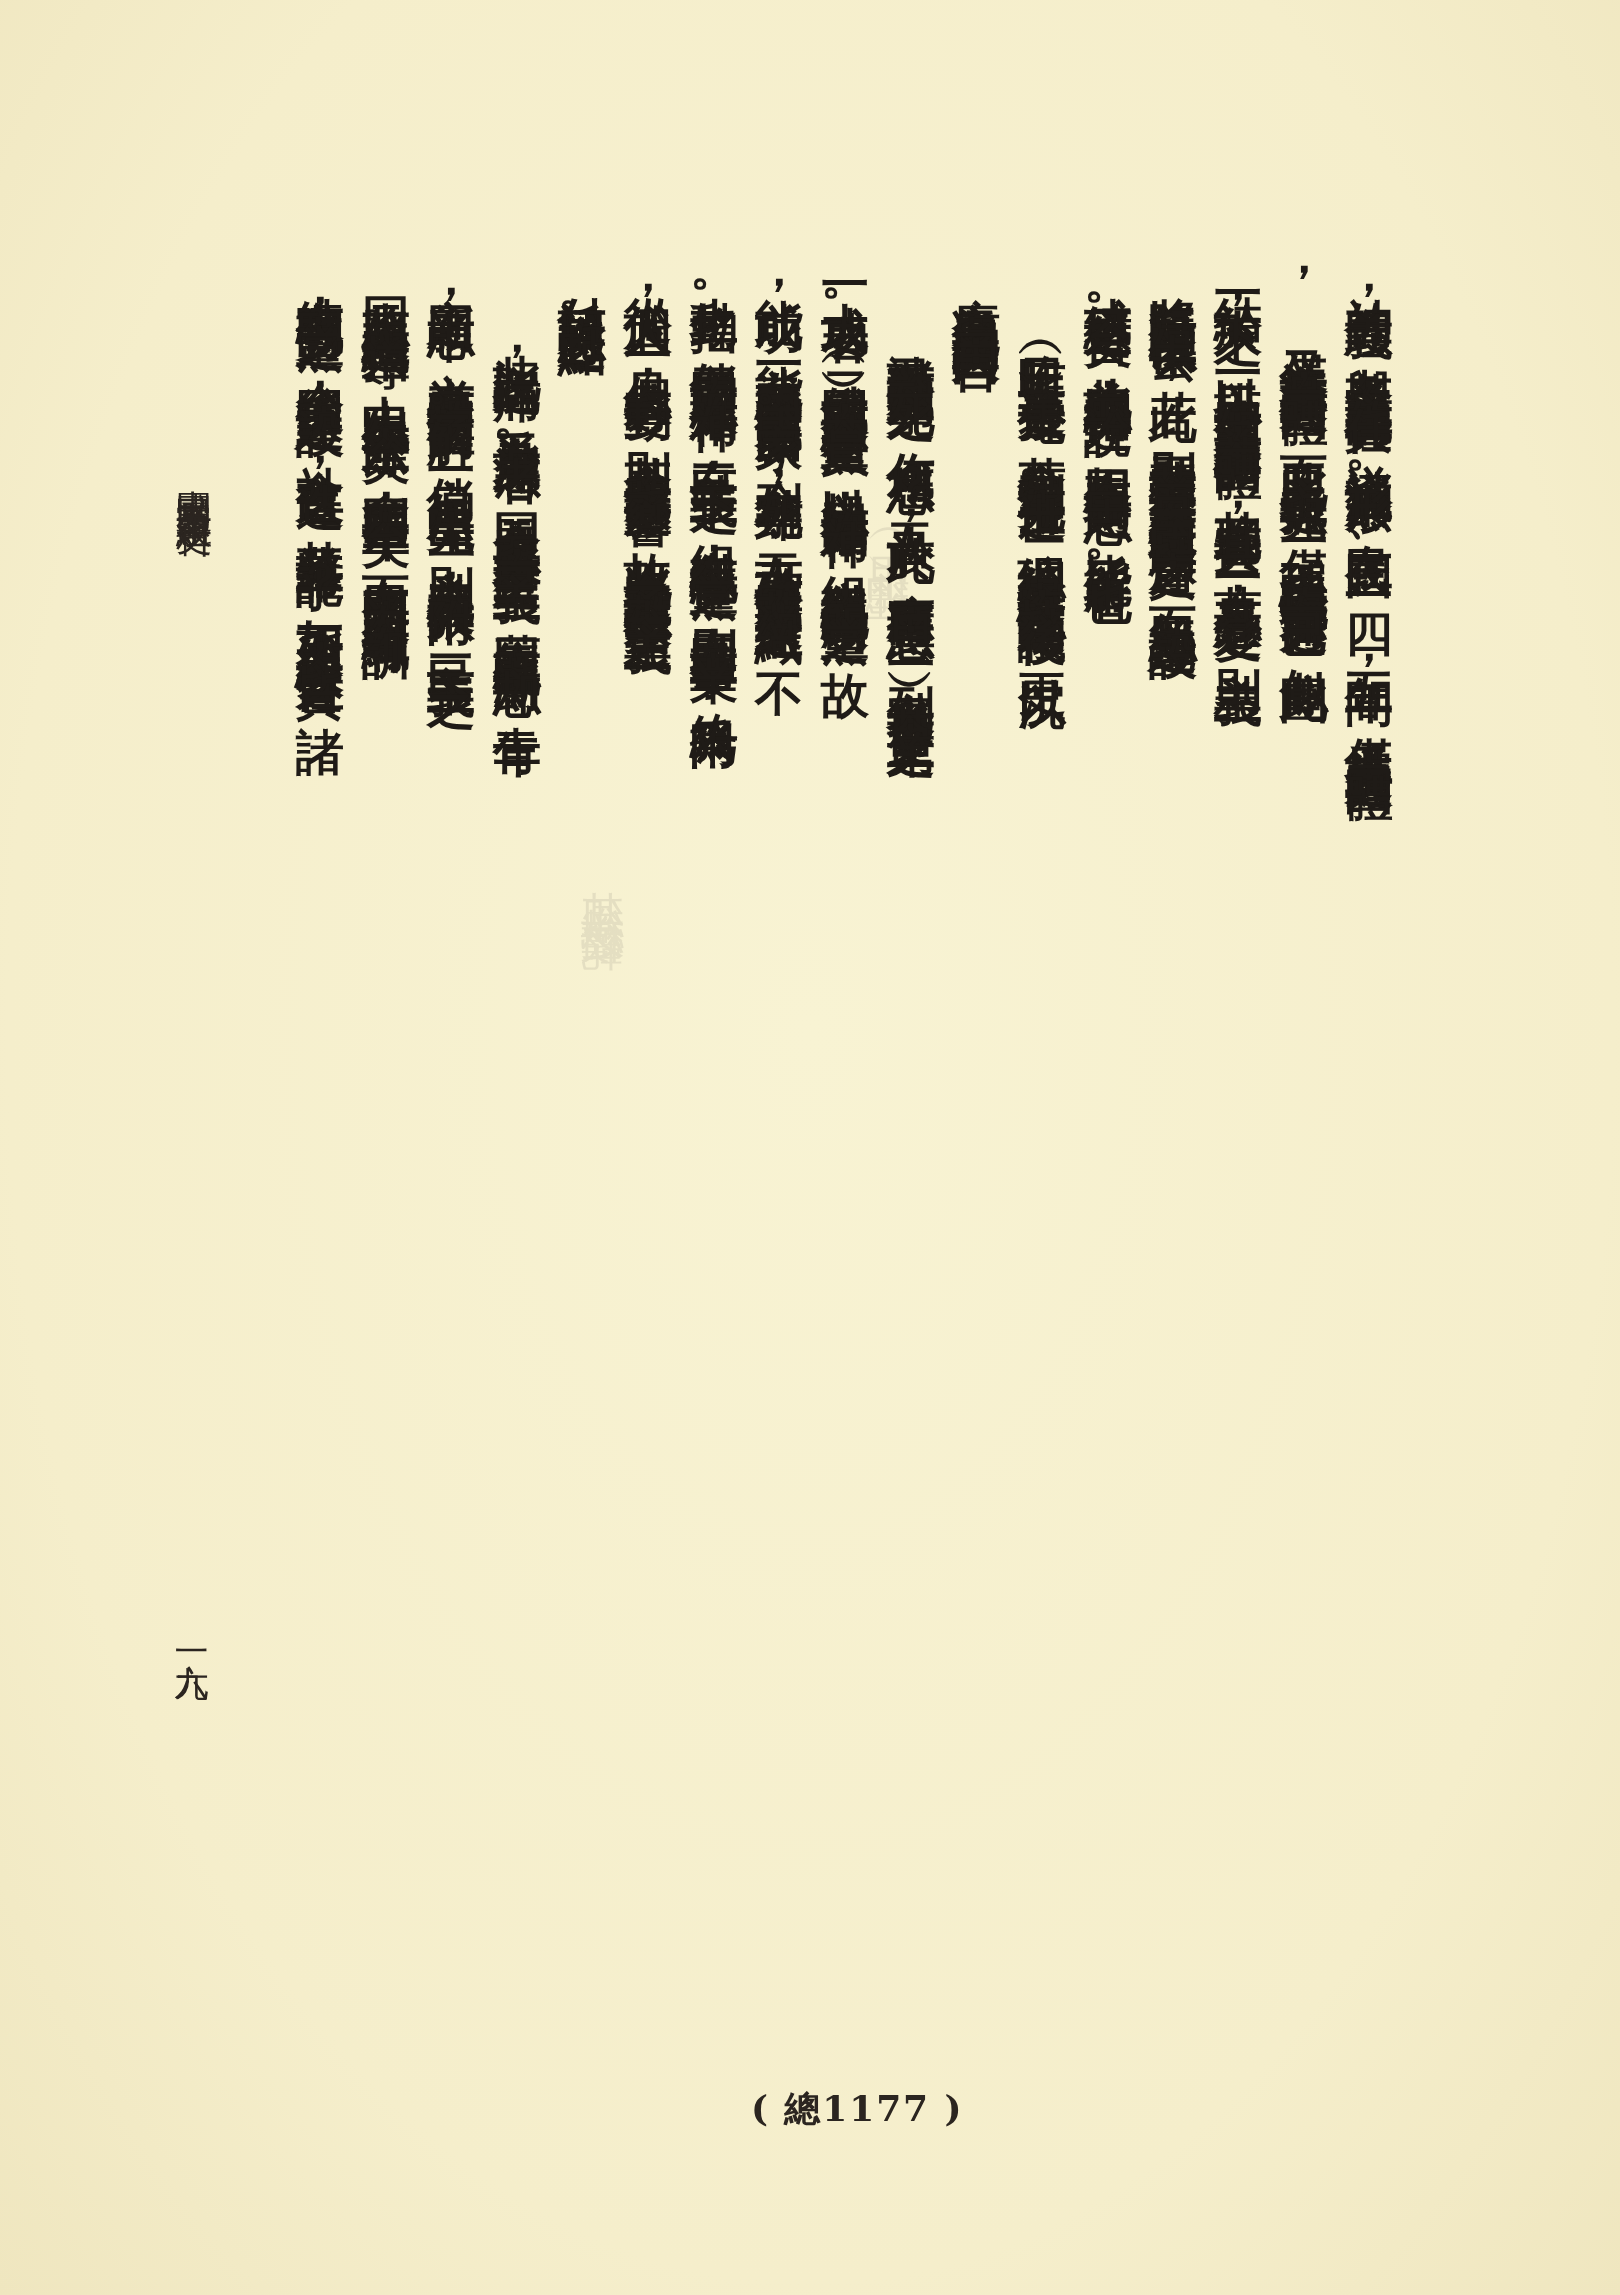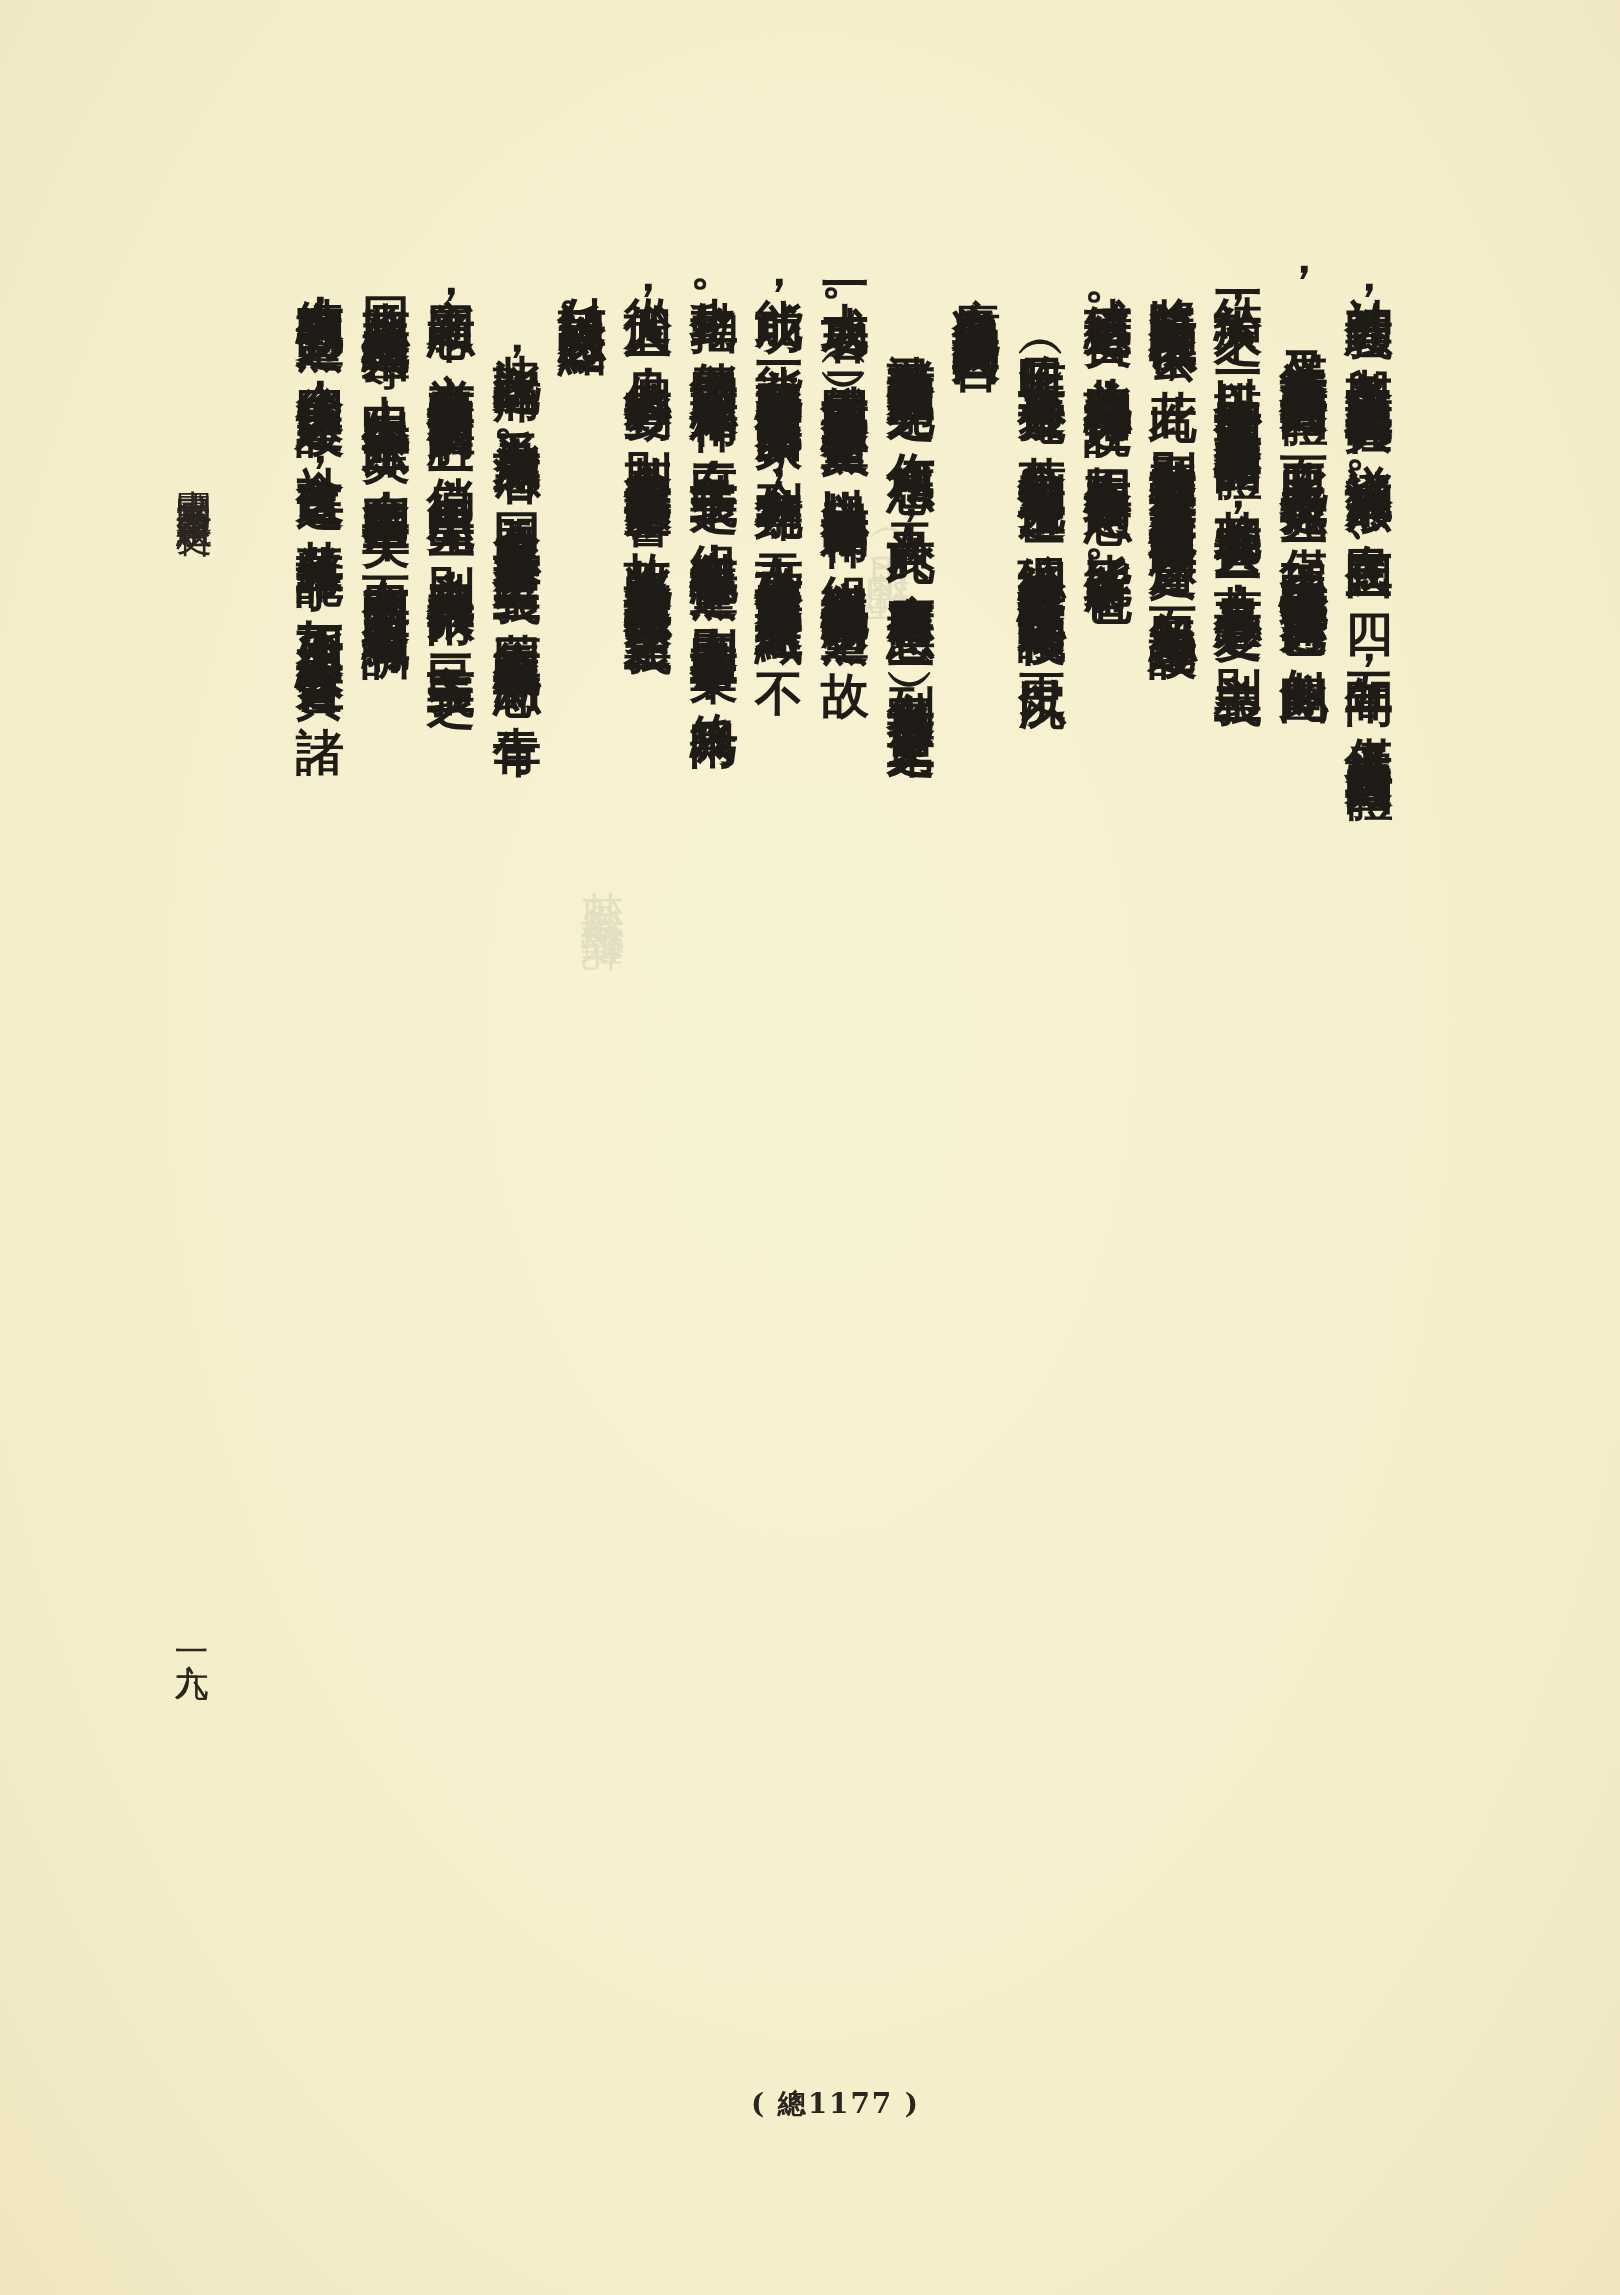--- a/index.html
+++ b/index.html
@@ -28,21 +28,21 @@
     position: absolute;
     writing-mode: vertical-rl;
     text-orientation: upright;
     font-size: 36px;
     letter-spacing: 2.9px;
     font-weight: normal;
     color: #2b2520;
   }
   .footer {
     position: absolute; left: 751px; top: 2085px;
-    font-size: 28px; font-weight: bold; letter-spacing: 1.9px;
+    font-size: 36px; font-weight: bold; letter-spacing: 1.9px;
     color: #2b2520;
   }
   .bleed {
     position: absolute; writing-mode: vertical-rl; text-orientation: upright;
     font-size: 44px; letter-spacing: 7.6px; color: #cfc9b0; opacity: 0.45;
     transform: scaleX(-1);
   }
 </style>
 </head>
 <body>

